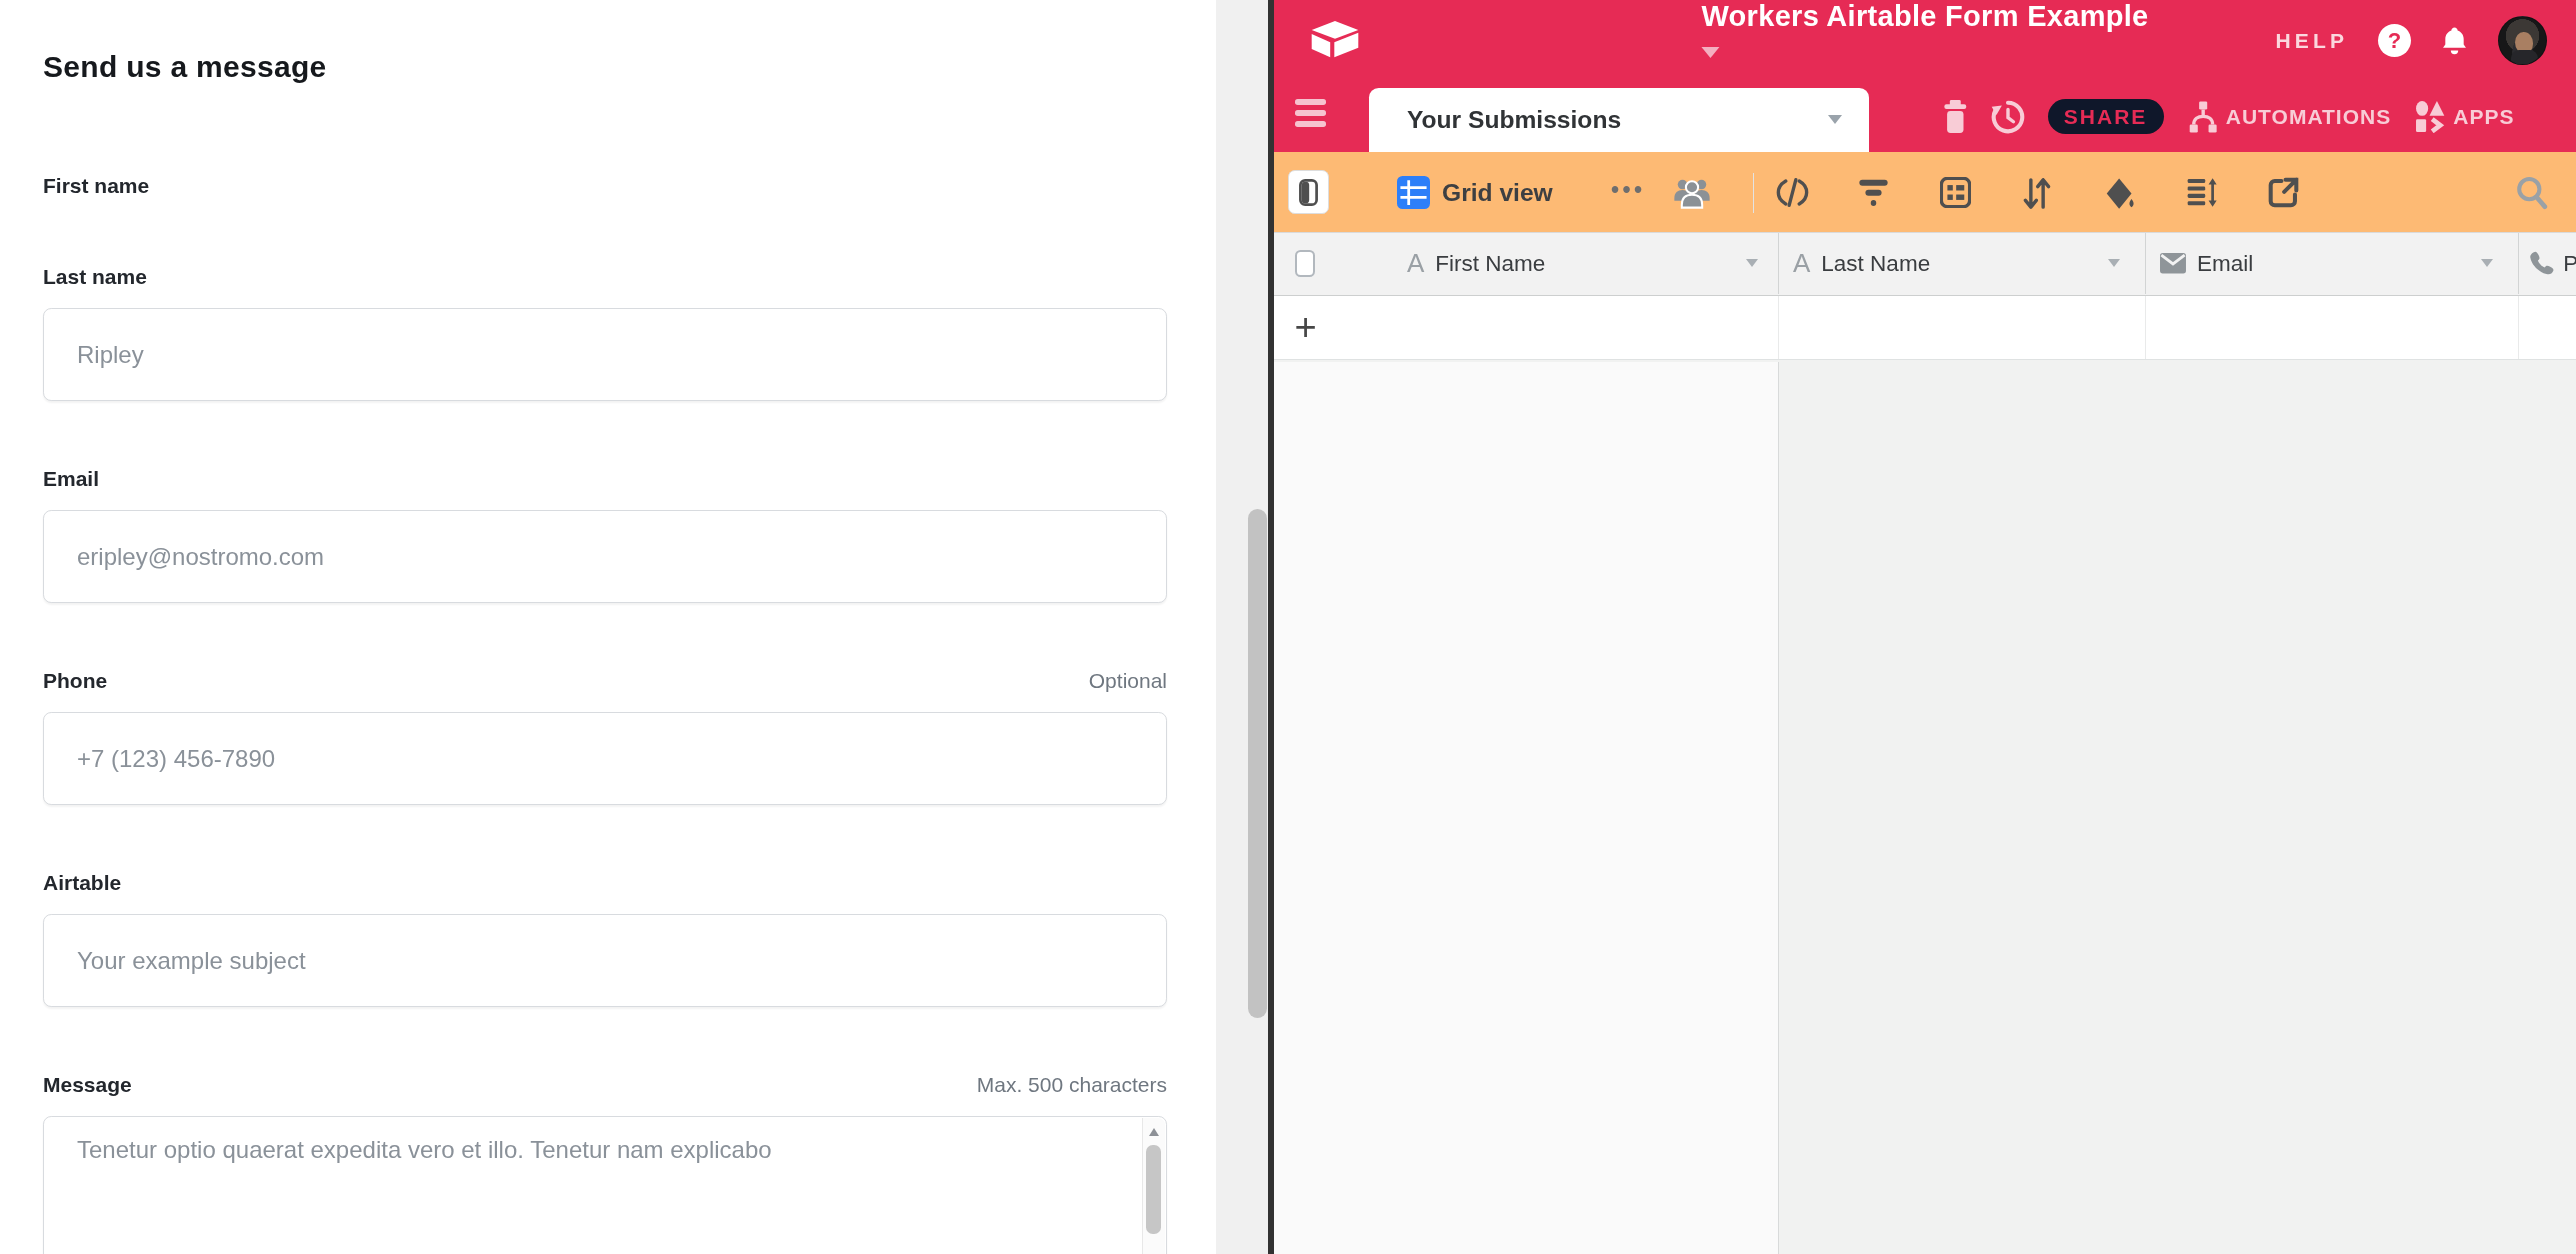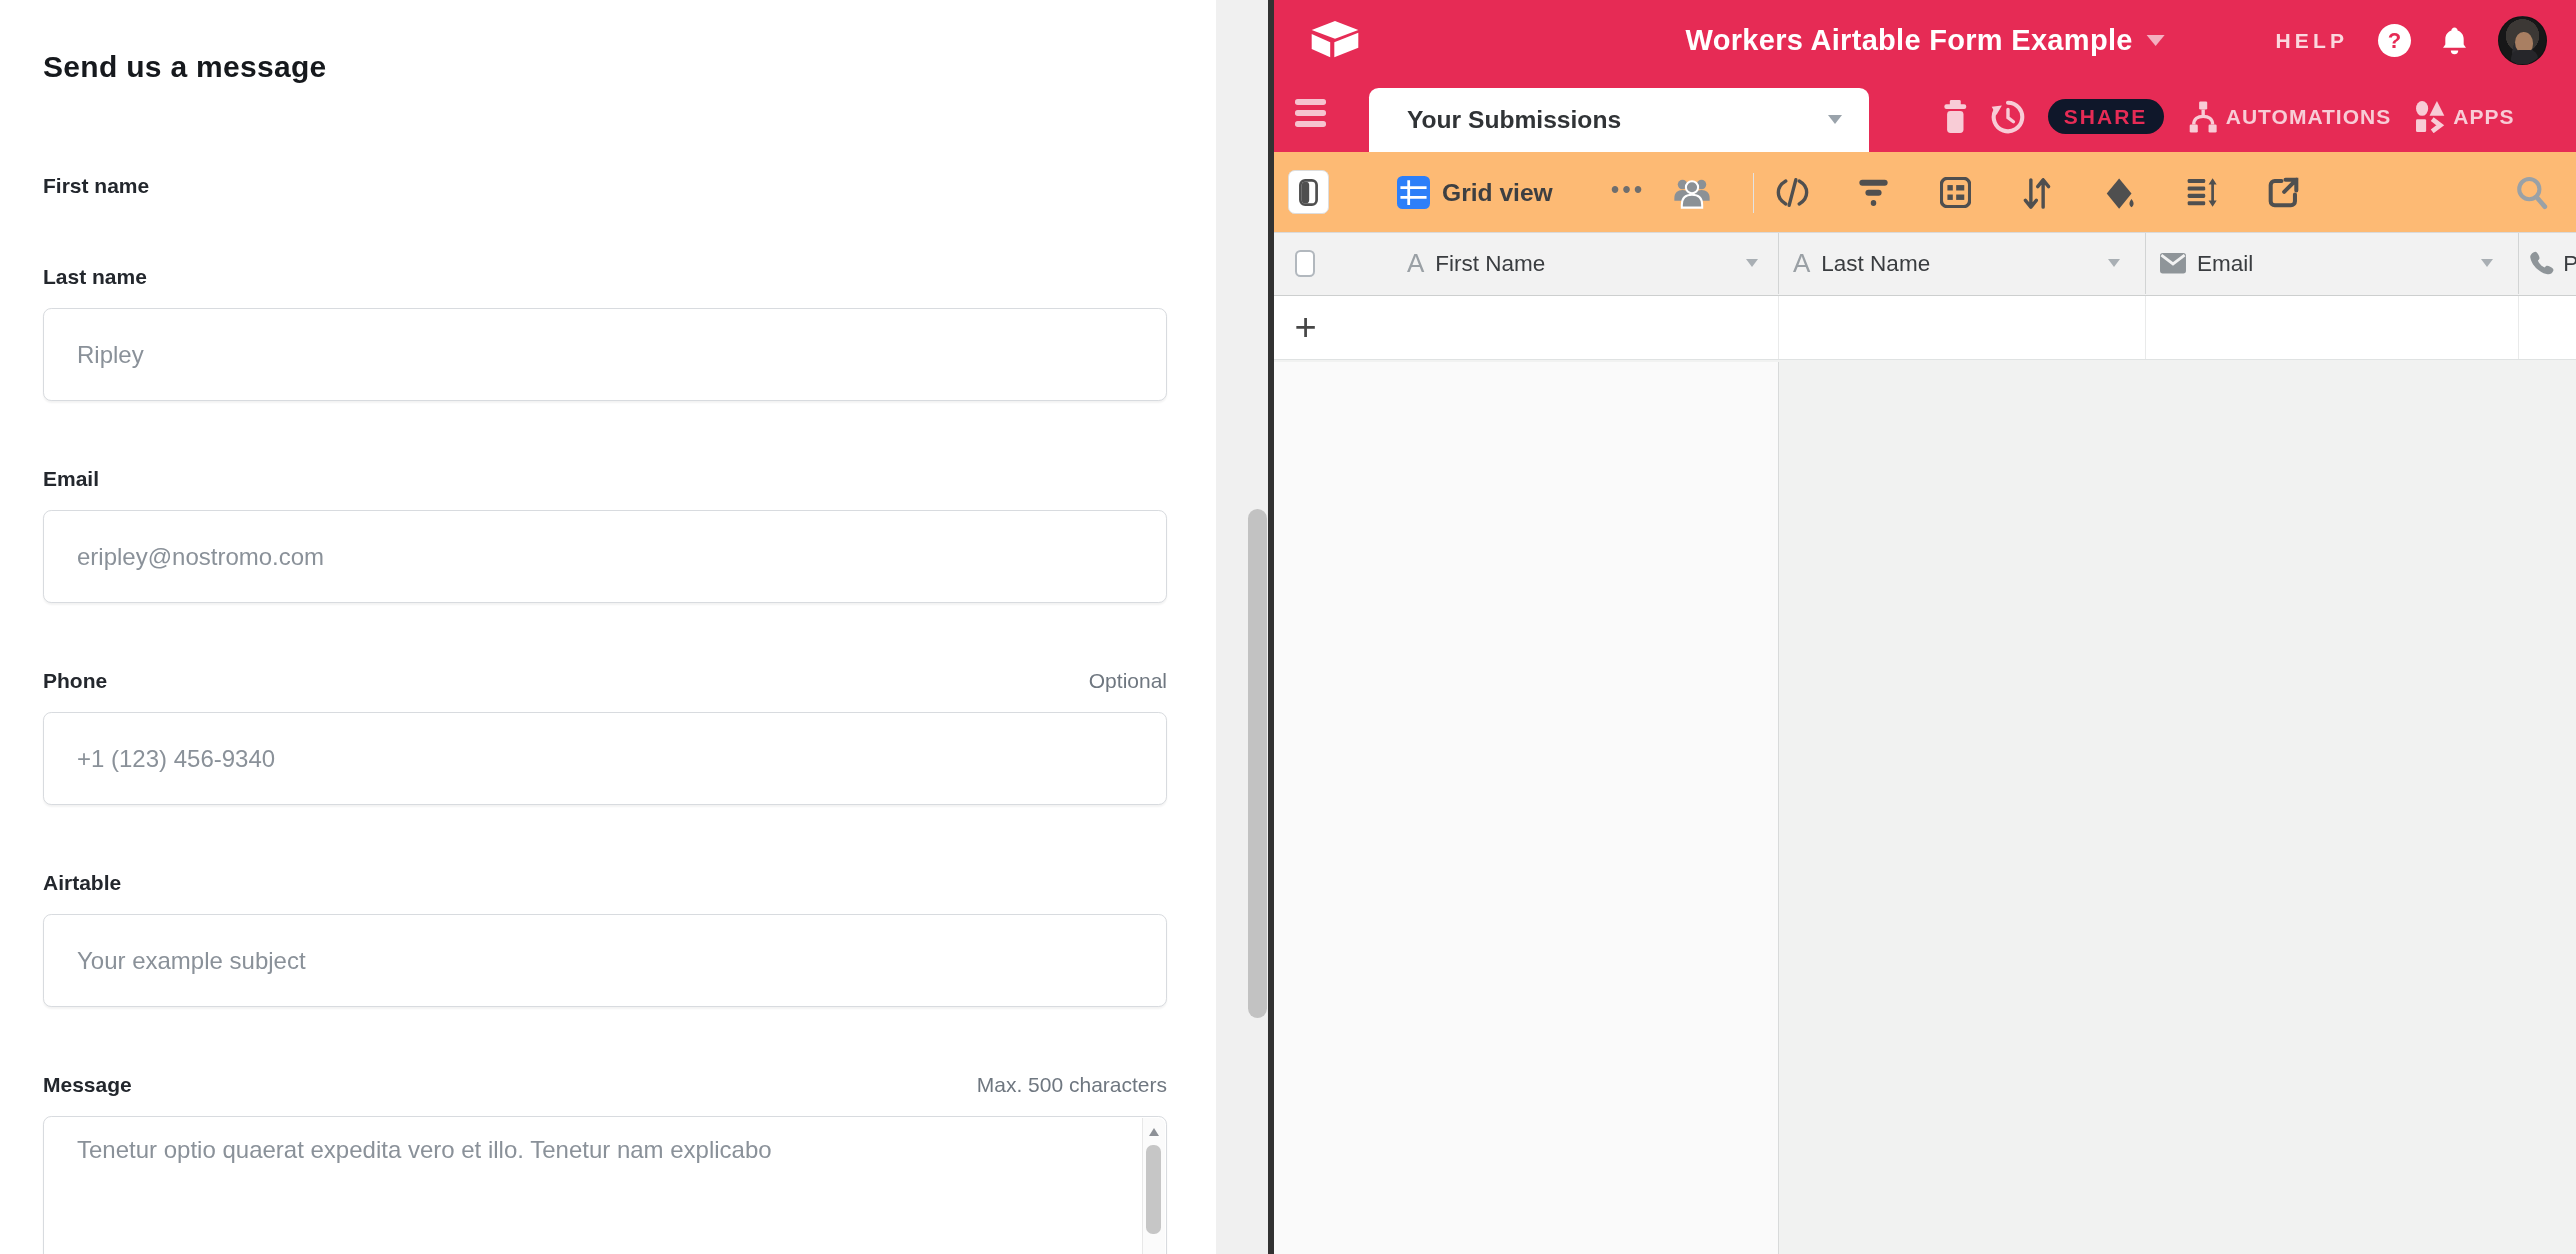--- a/index.html
+++ b/index.html
@@ -33,21 +33,21 @@
   .win-border  { position:absolute; left:1268px; top:0; width:6.1px; height:1255px; background:#323232; }
 
   
   .airtable { position:absolute; left:1274px; top:0; width:1302px; height:1255px; background:#f1f2f1; overflow:hidden; }
   .at-row1 { position:absolute; left:0; top:0; width:100%; height:81px; background:#e62b55; }
   .at-row2 { position:absolute; left:0; top:81px; width:100%; height:71px; background:#e62b55; }
   .at-row3 { position:absolute; left:0; top:152px; width:100%; height:81px; background:#fdba74; }
 
   .at-logo { position:absolute; left:37px; top:20.5px; }
   .at-titlewrap { position:absolute; left:50%; top:0; height:81px; transform:translateX(-50%);
-                  display:flex; align-items:center; gap:13.7px; }
+                  display:flex; align-items:flex-start; gap:13.7px;flex-direction:column; }
   .at-title { color:#ffffff; font-size:29px; font-weight:700; white-space:nowrap; letter-spacing:0.3px; }
   .caret-dn { width:0; height:0; border-left:9px solid transparent; border-right:9px solid transparent; border-top:11px solid #f4afc0; }
   .at-r1right { position:absolute; right:29px; top:0; height:81px; display:flex; align-items:center; gap:30px; }
   .at-help { color:#fbd7de; font-size:21px; font-weight:700; letter-spacing:4.1px; }
   .help-circle { width:33px; height:33px; border-radius:50%; background:#ffffff; color:#e62b55;
                  display:flex; align-items:center; justify-content:center; font-size:22px; font-weight:700; }
   .avatar { width:49px; height:49px; border-radius:50%;
             background:
               radial-gradient(circle at 52% 58%, #8d6a52 0 16%, rgba(141,106,82,0) 17%),
               radial-gradient(ellipse at 50% 75%, #2c2c30 0 30%, rgba(44,44,48,0) 31%),
@@ -133,21 +133,21 @@
           <span>eripley@nostromo.com</span>
         </div>
       </div>
 
       <div class="field">
         <div class="field-head">
           <span class="field-label">Phone</span>
           <span class="field-note">Optional</span>
         </div>
         <div class="tinput">
-          <span>+1 (123) 456-9340</span>
+          <span>+7 (123) 456-7890</span>
         </div>
       </div>
 
       <div class="field">
         <div class="field-head">
           <span class="field-label">Airtable</span>
           <span class="field-note"></span>
         </div>
         <div class="tinput">
           <span>Your example subject</span>

